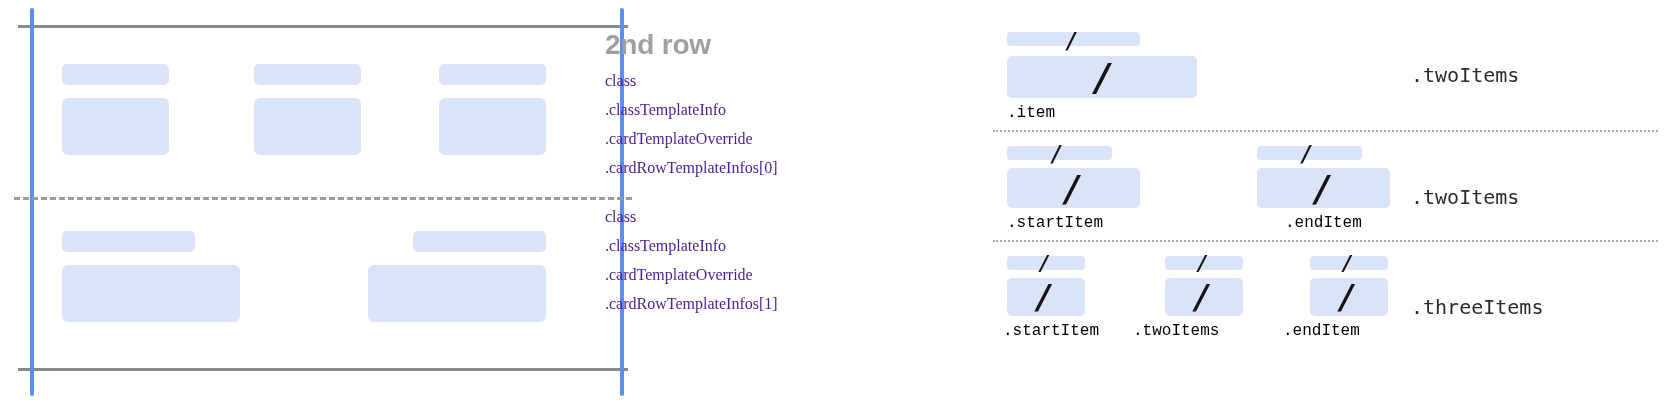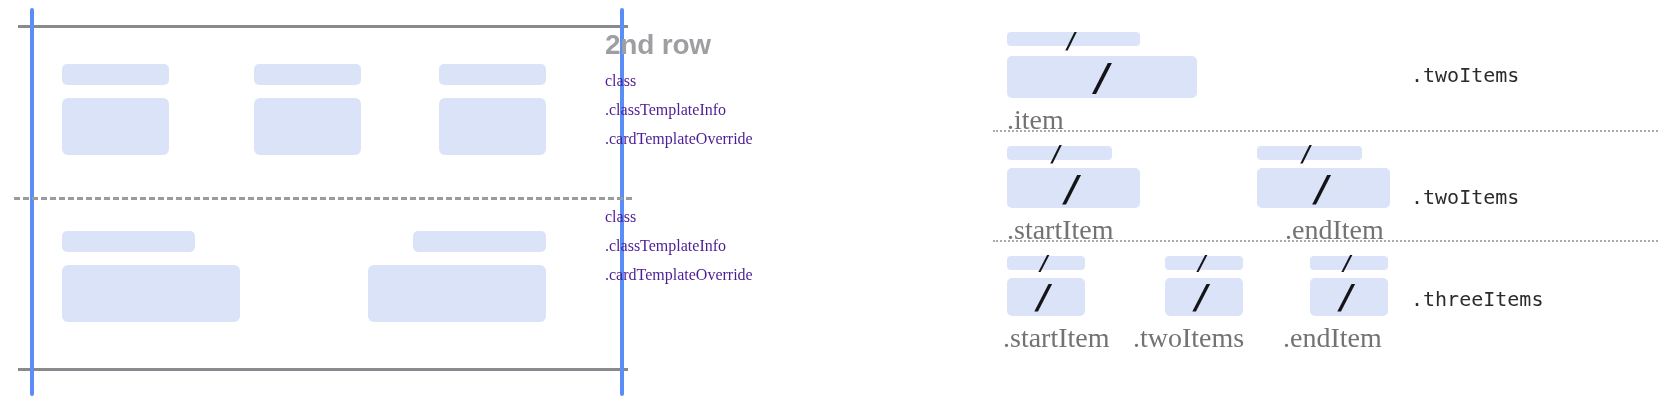--- a/index.html
+++ b/index.html
@@ -59,22 +59,22 @@
     position:absolute;left:0;background:#dbe3f9;border-radius:5px;
   }
   .slash{
     position:absolute;
     font-family:"DejaVu Serif","Liberation Serif",serif;
     color:#141416;font-style:italic;font-weight:bold;
     line-height:1;pointer-events:none;
   }
   .slot-label{
     position:absolute;
-    font-family:Liberation Serif, serif;
-    font-size:28px;color:#737373;white-space:pre;
+    font-family:Liberation Mono, monospace;
+    font-size:16px;color:#000000;white-space:pre;
   }
   .grp-label{
     position:absolute;
     font-family:"DejaVu Sans Mono","Liberation Mono",monospace;
     font-size:20px;color:#2b2b2d;white-space:pre;
   }
 </style>
 </head>
 <body>
 
@@ -110,26 +110,28 @@
     </div>
   </div>
 
   <div class="descs">
 
     <div class="desc" style="top:6px;">
       <div class="desc-title">2nd row</div>
       <div class="desc-code">class</div>
       <div class="desc-code">.classTemplateInfo</div>
       <div class="desc-code">.cardTemplateOverride</div>
+      <div class="desc-code">.cardRowTemplateInfos[0]</div>
     </div>
 
     <div class="desc" style="top:178px;">
       <div class="desc-code">class</div>
       <div class="desc-code">.classTemplateInfo</div>
       <div class="desc-code">.cardTemplateOverride</div>
+      <div class="desc-code">.cardRowTemplateInfos[1]</div>
     </div>
   </div>
 
   <div class="items">
 
     <div class="itemgrp" style="top:0;height:132px;">
       <div class="slot" style="left:22px;top:32px;width:200px;height:66px;">
         <div class="bar" style="width:133px;height:14px;"></div>
         <div class="body" style="top:24px;width:190px;height:42px;"></div>
         <div class="slash" style="left:60px;top:-3px;font-size:22px;">/</div>
@@ -179,17 +181,17 @@
       <div class="slot-label" style="left:148px;top:82px;">.twoItems</div>
 
       <div class="slot" style="left:325px;top:16px;width:110px;height:60px;">
         <div class="bar" style="width:78px;height:14px;"></div>
         <div class="body" style="top:22px;width:78px;height:38px;"></div>
         <div class="slash" style="left:33px;top:-4px;font-size:21px;">/</div>
         <div class="slash" style="left:30px;top:24px;font-size:34px;">/</div>
       </div>
       <div class="slot-label" style="left:298px;top:82px;">.endItem</div>
 
-      <div class="grp-label" style="left:426px;top:47px;">.threeItems</div>
+      <div class="grp-label" style="left:426px;top:55px;">.threeItems</div>
     </div>
   </div>
 
 </div>
 
 </body></html>

